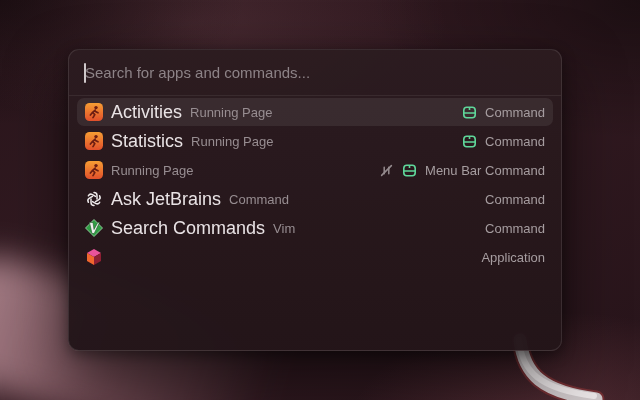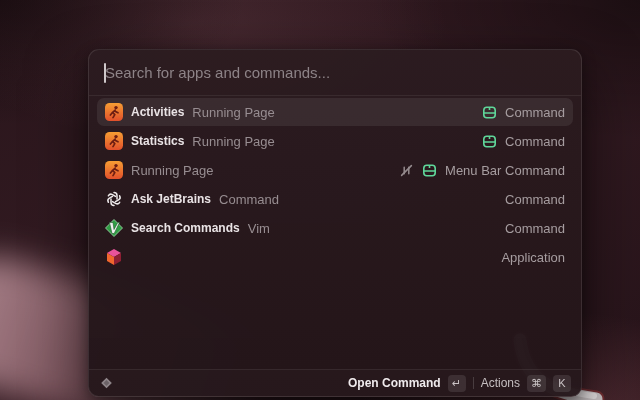--- a/index.html
+++ b/index.html
@@ -16,21 +16,21 @@
       radial-gradient(45% 40% at 88% 108%, rgba(190,105,115,0.30), rgba(0,0,0,0) 75%),
       linear-gradient(150deg, #2a161c 0%, #321a21 45%, #27141a 100%);
   }
   .light-streak { position:absolute; left:-70px; top:298px; width:400px; height:130px;
     transform:rotate(17deg); z-index:0; filter:blur(16px);
     background:linear-gradient(90deg, rgba(244,196,205,0.65) 0%, rgba(226,160,172,0.35) 45%, rgba(226,160,172,0) 85%);
     border-radius:60px; }
   .cable-svg { position:absolute; left:0; top:0; z-index:1; }
 
   
-  .window { position:absolute; left:88px; top:49px; width:494px; height:348px; z-index:2;
+  .window { position:absolute; left:68px; top:49px; width:494px; height:302px; z-index:2;
     background:linear-gradient(180deg, rgba(44,28,32,0.97), rgba(35,21,25,0.98));
     border:1px solid rgba(255,255,255,0.10); border-radius:11px;
     box-shadow:0 25px 60px rgba(0,0,0,0.55), 0 4px 14px rgba(0,0,0,0.4);
     display:flex; flex-direction:column; overflow:hidden; }
 
   .searchbar { position:relative; height:46px; flex:0 0 auto; display:flex; align-items:center;
     padding:0 16px; border-bottom:1px solid rgba(255,255,255,0.07); }
   .searchbar input { width:100%; background:transparent; border:none; outline:none;
     font-family:"Liberation Sans","DejaVu Sans",sans-serif;
     font-size:15px; color:#ece7e8; caret-color:transparent; }
@@ -41,21 +41,21 @@
   .list { flex:1 1 auto; padding:2px 8px 4px 8px; display:flex; flex-direction:column; }
   .section-label { font-size:11px; font-weight:bold; color:#8e8488; letter-spacing:0.2px;
     padding:7px 8px 5px 8px; }
   .section-label.second { padding-top:13px; }
 
   .row { height:28px; flex:0 0 auto; display:flex; align-items:center; gap:8px;
     padding:0 8px; border-radius:7px; margin-bottom:1px; }
   .row.selected { background:rgba(255,255,255,0.075); }
   .app-icon { width:18px; height:18px; flex:0 0 auto; display:flex;
     align-items:center; justify-content:center; }
-  .title { font-size:12px; font-weight:bold; color:#e9e3e5; white-space:nowrap; }
+  .title { font-size:18px; font-weight:normal; color:#e9e3e5; white-space:nowrap; }
   .subtitle { font-size:13px; color:#978d91; white-space:nowrap; }
   .spacer { flex:1 1 auto; }
   .acc-icon { width:15px; height:15px; flex:0 0 auto; display:flex;
     align-items:center; justify-content:center; }
   .type { font-size:13px; color:#a69da0; white-space:nowrap; }
 
   .footer { flex:0 0 auto; height:27px; display:flex; align-items:center; gap:7px;
     padding:0 10px; border-top:1px solid rgba(255,255,255,0.07);
     background:rgba(255,255,255,0.015); }
   .footer .spacer { flex:1 1 auto; }
@@ -217,30 +217,15 @@
             <polygon points="2,5 9,9 9,17 2,13" fill="#f0662e"></polygon>
             <polygon points="16,5 9,9 9,17 16,13" fill="#8d1f33"></polygon>
           </svg>
         </span>
         <span class="spacer"></span>
         <span class="type">Application</span>
       </div>
 
     </div>
 
-    <div class="footer">
-      <span class="acc-icon">
-        <svg width="16" height="16" viewBox="0 0 16 16">
-          <rect x="4" y="4" width="8" height="8" transform="rotate(45 8 8)" fill="#8f868a"></rect>
-          <rect x="5.8" y="5.8" width="4.4" height="4.4" transform="rotate(45 8 8)" fill="#6b6266"></rect>
-        </svg>
-      </span>
-      <span class="spacer"></span>
-      <span class="footer-action">Open Command</span>
-      <span class="key-badge">↵</span>
-      <span class="footer-divider"></span>
-      <span class="footer-actions-label">Actions</span>
-      <span class="key-badge">⌘</span>
-      <span class="key-badge">K</span>
-    </div>
 
   </div>
 </div>
 
 </body></html>

